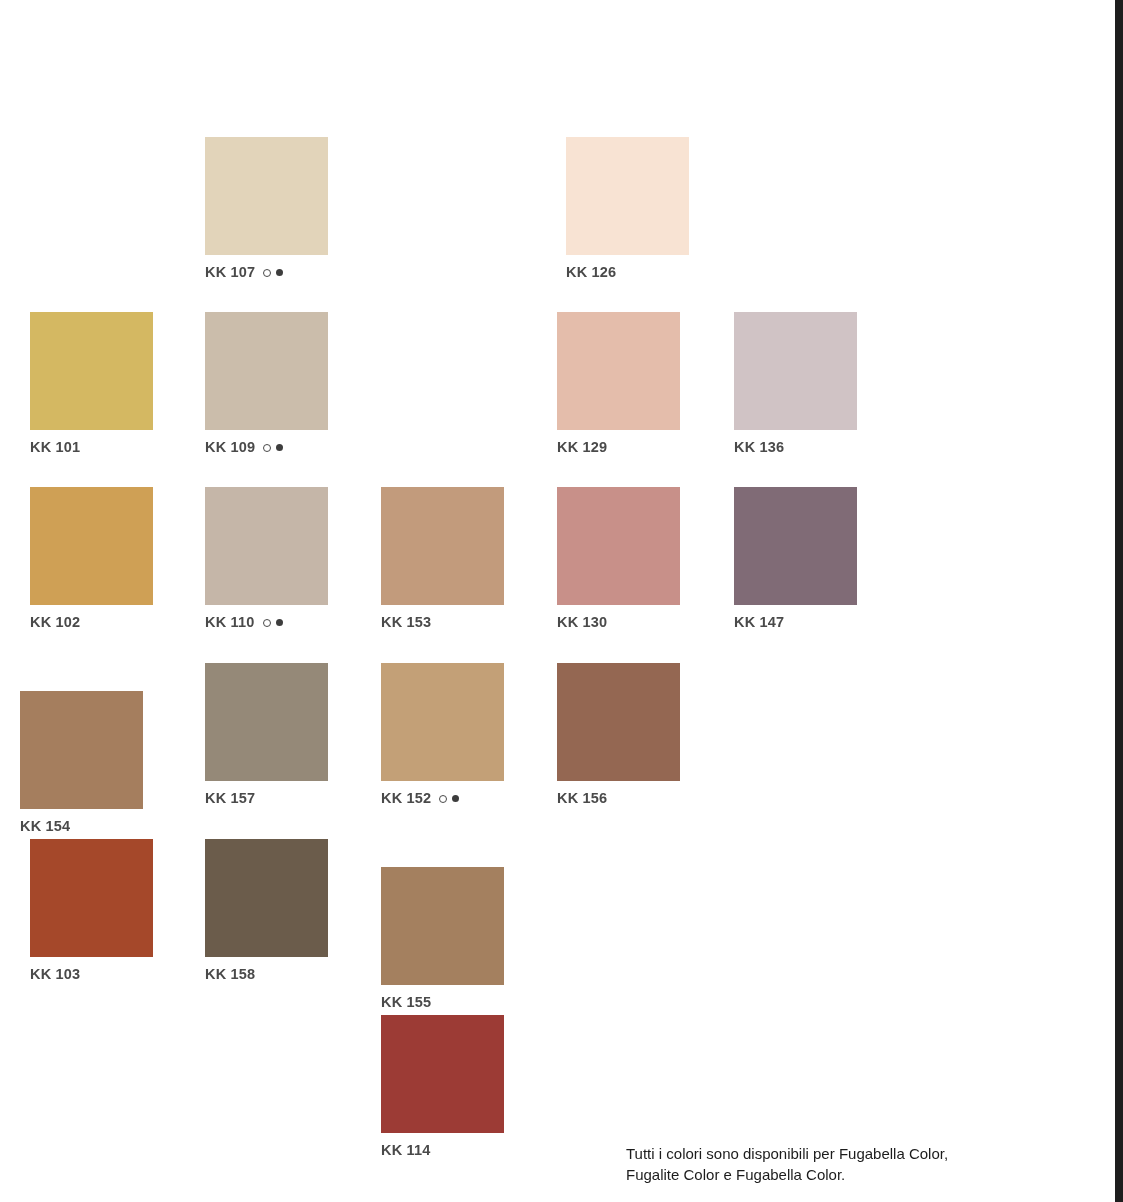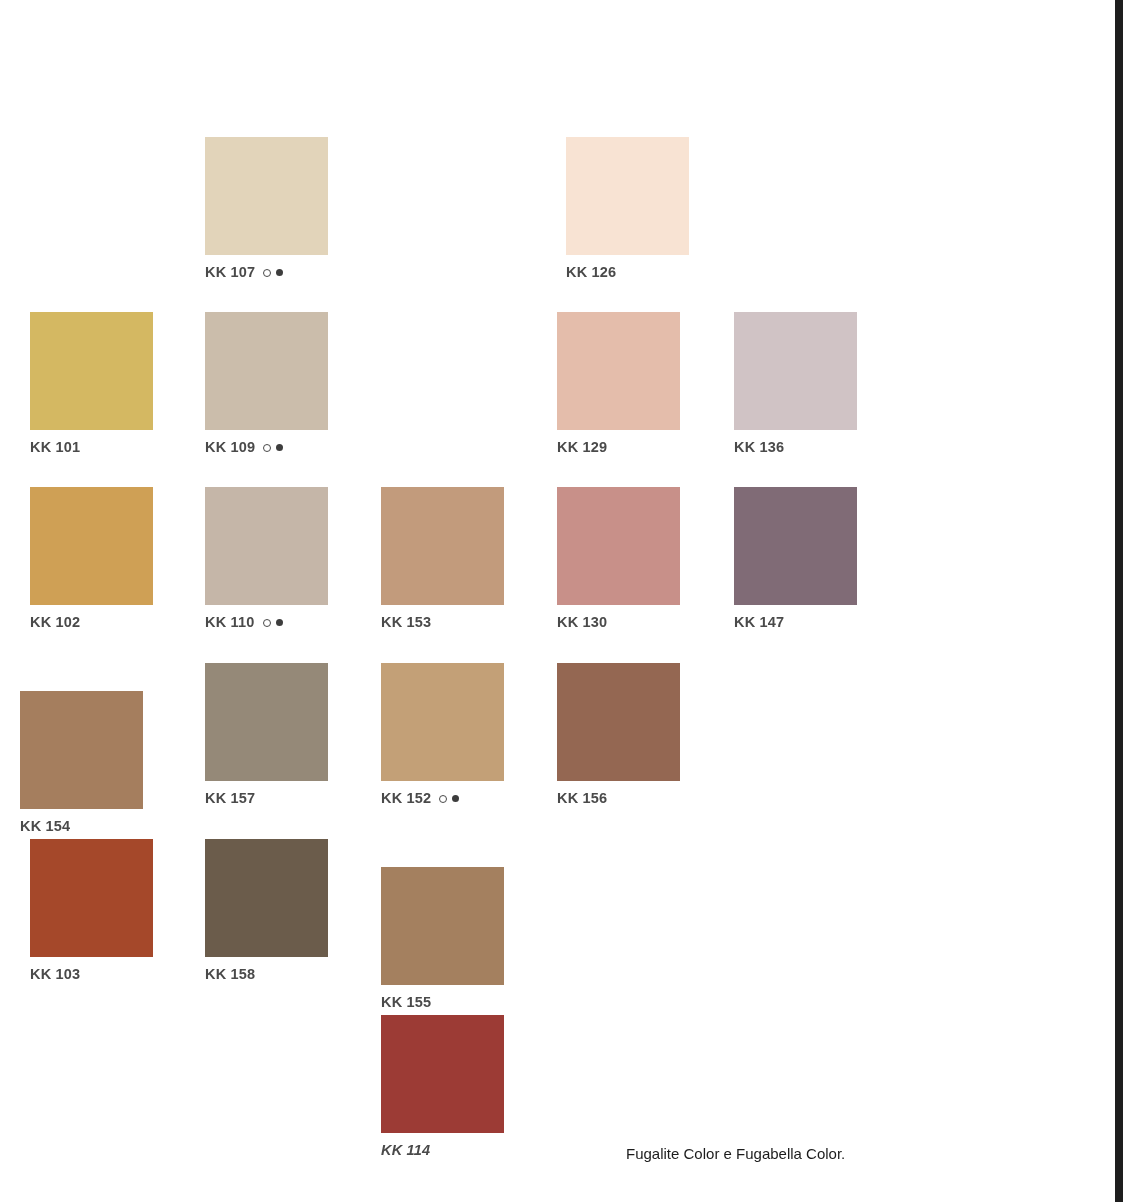--- a/index.html
+++ b/index.html
@@ -223,25 +223,26 @@
       <div class="swatch-label">
         <span class="swatch-code">KK 158</span>
       </div>
     </div>
     <div class="swatch-cell" style="left: 381px; top: 839px; width: 123px; margin-top: 28px;">
       <div class="swatch-chip" style="width: 123px; height: 118px; background: rgb(164, 128, 95);"></div>
       <div class="swatch-label">
         <span class="swatch-code">KK 155</span>
       </div>
     </div>
-    <div class="swatch-cell" style="left: 381px; top: 1015px; width: 123px; font-style: italic;">
+    <div class="swatch-cell" style="left: 381px; top: 1015px; width: 123px;">
       <div class="swatch-chip" style="width: 123px; height: 118px; background: rgb(156, 59, 53);"></div>
       <div class="swatch-label">
         <span class="swatch-code">KK 114</span>
       </div>
     </div>
   </div>
 
 <div id="availability-note">
+  <span class="note-line">Tutti i colori sono disponibili per Fugabella Color,</span>
   <span class="note-line">Fugalite Color e Fugabella Color.</span>
 </div>
 
 <div id="right-edge-band"></div>
 
 </body></html>

